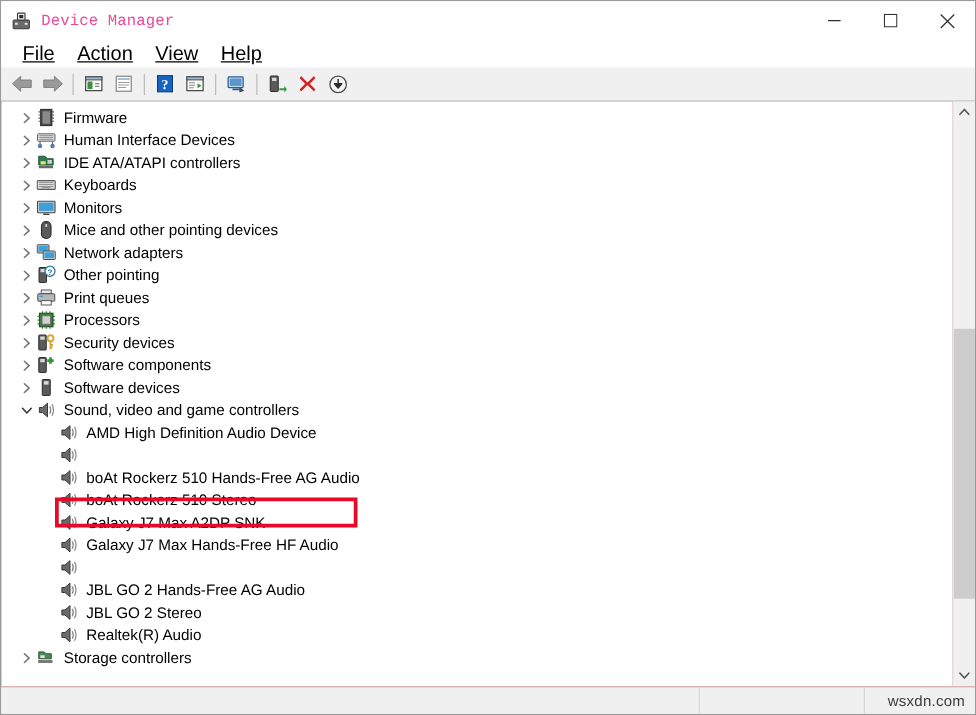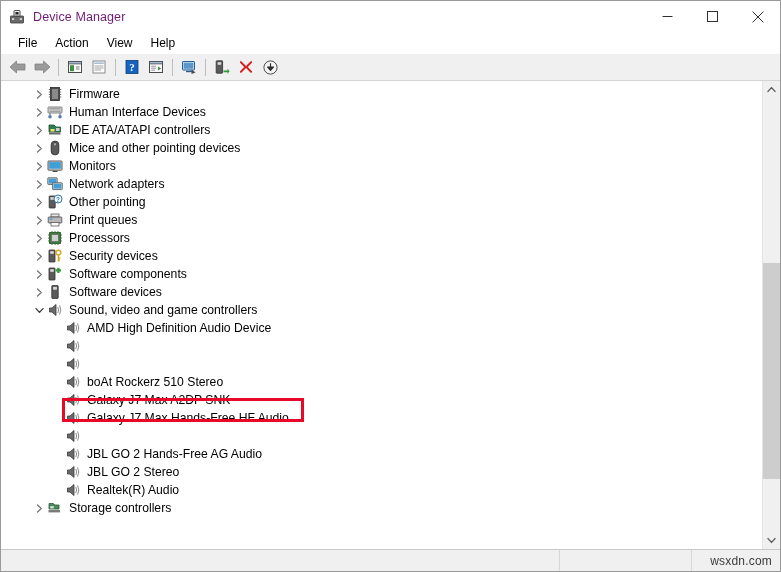--- a/index.html
+++ b/index.html
@@ -38,22 +38,23 @@
   .title-icon {
     width: 16px;
     height: 16px;
     margin-left: 8px;
     margin-right: 8px;
     position: relative;
     flex: none;
   }
   .title-text {
     font-size: 12.5px;
-    color: #701a75;
+    color: #ec4899;
     letter-spacing: 0.1px;
+    font-family: Liberation Mono, monospace;
   }
   .win-buttons {
     position: absolute;
     right: 0;
     top: 0;
     height: 31px;
     display: flex;
   }
   .win-btn {
     width: 45px;
@@ -68,25 +69,26 @@
   
   .menubar {
     height: 22px;
     min-height: 22px;
     display: flex;
     align-items: center;
     padding-left: 8px;
     background: #ffffff;
   }
   .menu-item {
-    font-size: 12px;
+    font-size: 16px;
     color: #000000;
     padding: 2px 9px;
     line-height: 15px;
     white-space: nowrap;
+    text-decoration: underline;
   }
 
   
   .toolbar {
     height: 27px;
     min-height: 27px;
     background: #f0f0f0;
     border-bottom: 1px solid #d4d4d4;
     display: flex;
     align-items: center;
@@ -109,21 +111,20 @@
     flex: none;
   }
 
   
   .content {
     flex: 1;
     display: flex;
     position: relative;
     background: #ef4444;
     overflow: hidden;
-    margin-left: 18px;
   }
   .tree-wrap {
     flex: 1;
     position: relative;
     overflow: hidden;
     background: #ffffff;
     padding-top: 4px;
     box-sizing: border-box;
   }
   .row {
@@ -399,51 +400,66 @@
           <svg class="ico" viewBox="0 0 16 16">
             <path d="M2 10 L13.5 10 L13.5 5 L9 5 L7 3 L2 3 Z" fill="#2f7d4f" stroke="#1e5133" stroke-width="0.8"></path>
             <rect x="3.5" y="7" width="4" height="2.5" fill="#f0e26a"></rect>
             <rect x="9" y="6" width="3.5" height="3" fill="#cfcfcf"></rect>
             <path d="M2 10.5 L13.5 10.5 L13.5 12.5 L2 12.5 Z" fill="#6a6a6a"></path>
           </svg>
         </span>
         <span class="row-label">IDE ATA/ATAPI controllers</span>
       </div>
 
+      <div class="row lvl0">
+        <span class="chev">
+          <svg width="9" height="9" viewBox="0 0 9 9">
+              <path d="M2.5 1 L6.3 4.5 L2.5 8" fill="none" stroke="#767676" stroke-width="1.3" stroke-linecap="round" stroke-linejoin="round"></path>
+            </svg>
+        </span>
+        <span class="row-icon">
+          <svg class="ico" viewBox="0 0 16 16">
+            <rect x="0.8" y="4.5" width="14.4" height="7" rx="0.8" fill="#dcdcdc" stroke="#5a5a5a" stroke-width="0.9"></rect>
+            <path d="M2.2 6 H13.8 M2.2 7.6 H13.8 M2.2 9.2 H13.8" stroke="#8a8a8a" stroke-width="0.7"></path>
+            <rect x="4.5" y="9.6" width="7" height="1.1" fill="#9a9a9a"></rect>
+          </svg>
+        </span>
+        <span class="row-label">Keyboards</span>
+      </div>
+
+      <div class="row lvl0">
+        <span class="chev">
+          <svg width="9" height="9" viewBox="0 0 9 9">
+              <path d="M2.5 1 L6.3 4.5 L2.5 8" fill="none" stroke="#767676" stroke-width="1.3" stroke-linecap="round" stroke-linejoin="round"></path>
+            </svg>
+        </span>
+        <span class="row-icon">
+          <svg class="ico" viewBox="0 0 16 16">
+            <rect x="1" y="3" width="14" height="9.2" rx="0.6" fill="#cfcfcf" stroke="#4a4a4a" stroke-width="0.9"></rect>
+            <rect x="2.2" y="4.1" width="11.6" height="6.6" fill="#3f9fd8"></rect>
+            <path d="M5.5 13.4 H10.5" stroke="#4a4a4a" stroke-width="1.2"></path>
+          </svg>
+        </span>
+        <span class="row-label">Monitors</span>
+      </div>
 
       <div class="row lvl0">
         <span class="chev">
           <svg width="9" height="9" viewBox="0 0 9 9">
               <path d="M2.5 1 L6.3 4.5 L2.5 8" fill="none" stroke="#767676" stroke-width="1.3" stroke-linecap="round" stroke-linejoin="round"></path>
             </svg>
         </span>
         <span class="row-icon">
           <svg class="ico" viewBox="0 0 16 16">
             <rect x="4.2" y="1.2" width="7.6" height="13.6" rx="3.6" fill="#5b5b5b" stroke="#2e2e2e" stroke-width="0.9"></rect>
             <path d="M8 1.4 L8 6" stroke="#2e2e2e" stroke-width="0.8"></path>
             <rect x="7.3" y="3" width="1.4" height="2.6" rx="0.7" fill="#d8d8d8"></rect>
           </svg>
         </span>
         <span class="row-label">Mice and other pointing devices</span>
-      </div>
-
-      <div class="row lvl0">
-        <span class="chev">
-          <svg width="9" height="9" viewBox="0 0 9 9">
-              <path d="M2.5 1 L6.3 4.5 L2.5 8" fill="none" stroke="#767676" stroke-width="1.3" stroke-linecap="round" stroke-linejoin="round"></path>
-            </svg>
-        </span>
-        <span class="row-icon">
-          <svg class="ico" viewBox="0 0 16 16">
-            <rect x="1" y="3" width="14" height="9.2" rx="0.6" fill="#cfcfcf" stroke="#4a4a4a" stroke-width="0.9"></rect>
-            <rect x="2.2" y="4.1" width="11.6" height="6.6" fill="#3f9fd8"></rect>
-            <path d="M5.5 13.4 H10.5" stroke="#4a4a4a" stroke-width="1.2"></path>
-          </svg>
-        </span>
-        <span class="row-label">Monitors</span>
       </div>
 
       <div class="row lvl0">
         <span class="chev">
           <svg width="9" height="9" viewBox="0 0 9 9">
               <path d="M2.5 1 L6.3 4.5 L2.5 8" fill="none" stroke="#767676" stroke-width="1.3" stroke-linecap="round" stroke-linejoin="round"></path>
             </svg>
         </span>
         <span class="row-icon">
           <svg class="ico" viewBox="0 0 16 16">
@@ -588,20 +604,21 @@
         </span>
       </div>
 
       <div class="row lvl1">
         <span class="row-icon">
           <svg class="ico" viewBox="0 0 16 16">
             <path d="M2.5 6 L5 6 L9 2.5 L9 13.5 L5 10 L2.5 10 Z" fill="#6a6a6a" stroke="#3a3a3a" stroke-width="0.8" stroke-linejoin="round"></path>
             <path d="M10.8 5 Q12.4 8 10.8 11 M12.6 3.4 Q15 8 12.6 12.6" fill="none" stroke="#8a8a8a" stroke-width="1"></path>
           </svg>
         </span>
+        <span class="row-label">boAt Rockerz 510 Hands-Free AG Audio</span>
       </div>
 
       <div class="row lvl1">
         <span class="row-icon">
           <svg class="ico" viewBox="0 0 16 16">
             <path d="M2.5 6 L5 6 L9 2.5 L9 13.5 L5 10 L2.5 10 Z" fill="#6a6a6a" stroke="#3a3a3a" stroke-width="0.8" stroke-linejoin="round"></path>
             <path d="M10.8 5 Q12.4 8 10.8 11 M12.6 3.4 Q15 8 12.6 12.6" fill="none" stroke="#8a8a8a" stroke-width="1"></path>
           </svg>
         </span>
         <span class="row-label">boAt Rockerz 510 Stereo</span>

